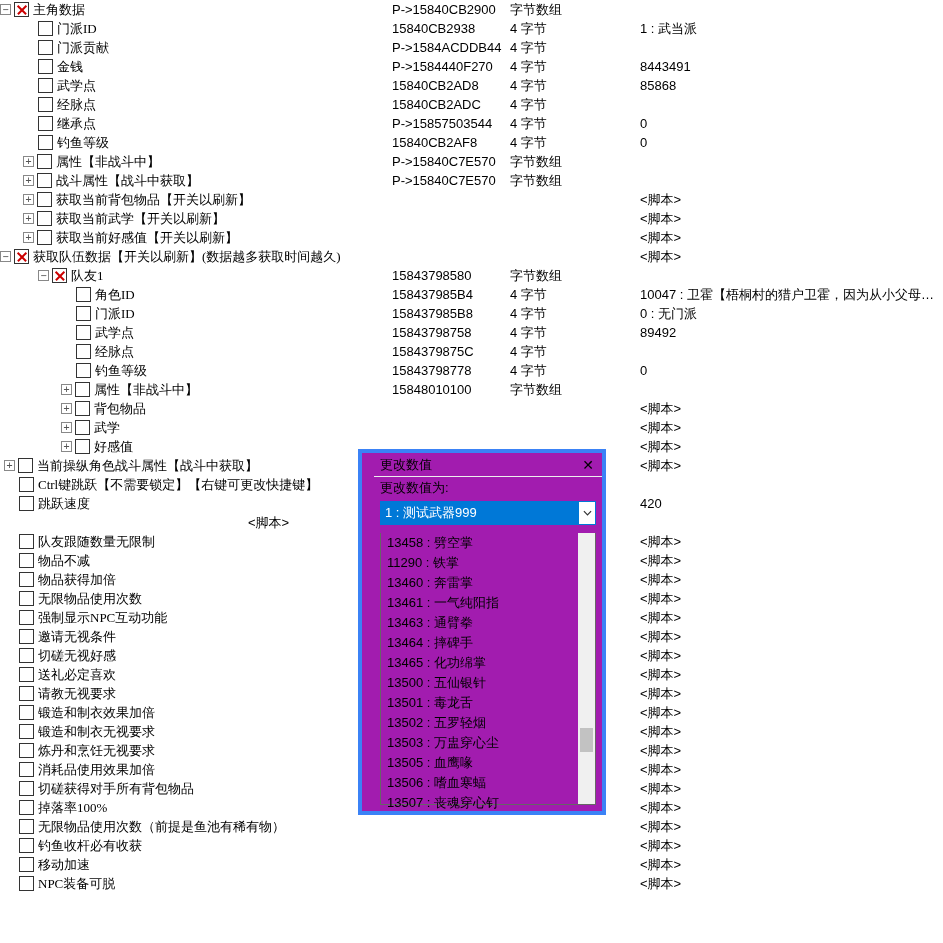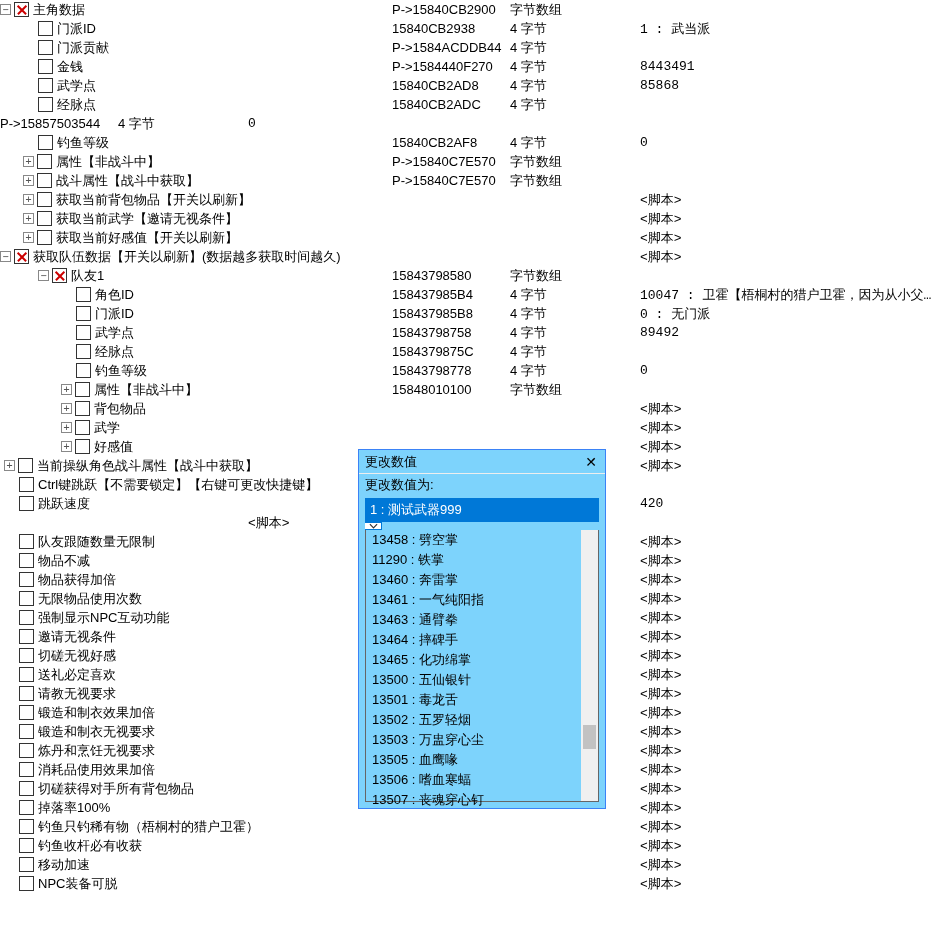--- a/index.html
+++ b/index.html
@@ -15,21 +15,21 @@
   }
   .row {
     display: flex;
     align-items: center;
     height: 19px;
     white-space: nowrap;
   }
   .c-name { flex: 0 0 392px; display: flex; align-items: center; }
   .c-addr { flex: 0 0 118px; }
   .c-type { flex: 0 0 130px; }
-  .c-val  { flex: 1 1 auto; overflow: hidden; text-overflow: ellipsis; font-family: Liberation Mono, monospace; }
+  .c-val  { flex: 1 1 auto; overflow: hidden; text-overflow: ellipsis; }
   .exp {
     width: 11px; height: 11px;
     border: 1px solid #888;
     display: inline-flex; align-items: center; justify-content: center;
     font-size: 10px; line-height: 1;
     margin-right: 3px;
     background: #fff;
     cursor: pointer;
     font-family: monospace;
     flex: 0 0 auto;
@@ -47,40 +47,41 @@
   .chk.red::before, .chk.red::after {
     content: "";
     position: absolute;
     left: 1px; top: 6px;
     width: 12px; height: 1.6px;
     background: #c00;
   }
   .chk.red::before { transform: rotate(45deg); }
   .chk.red::after  { transform: rotate(-45deg); }
   .indent { display: inline-block; flex: 0 0 auto; }
-  .label { flex: 0 0 auto; }
+  .label { flex: 0 0 auto; font-family: Liberation Serif, serif; }
 
   
   .dlg {
     position: absolute;
     left: 358px; top: 449px;
     width: 248px;
-    border: 1px solid #3b82f6;
-    background: #7dd3fc;
+    border: 4px solid #3b82f6;
+    background: #a21caf;
     font-size: 13px;
     z-index: 10;
+    padding-left: 12px;
   }
   .dlg-title {
     display: flex; justify-content: space-between; align-items: center;
     padding: 3px 4px 2px 6px;
     border-bottom: 1px solid #eee;
   }
   .dlg-close { cursor: pointer; font-size: 14px; padding: 0 4px; }
   .dlg-lbl { padding: 2px 6px 4px 6px; }
-  .dlg-sel-wrap { display:flex; margin: 0 6px 0 6px; flex-direction: column; }
+  .dlg-sel-wrap { display:flex; margin: 0 6px 8px 6px; }
   .dlg-sel {
     flex:1 1 auto;
     border: 1px solid #0078d7;
     background: #0078d7;
     color: #fff;
     padding: 2px 4px;
   }
   .dlg-sel-btn {
     width: 17px;
     border: 1px solid #0078d7;
@@ -167,20 +168,25 @@
     <div class="row">
       <div class="c-name">
         <span class="indent" style="width: 38px;"></span>
         <span class="chk"></span>
         <span class="label">经脉点</span>
       </div>
       <div class="c-addr">15840CB2ADC</div>
       <div class="c-type">4 字节</div>
     </div>
     <div class="row">
+      <div class="c-name">
+        <span class="indent" style="width: 38px;"></span>
+        <span class="chk"></span>
+        <span class="label">继承点</span>
+      </div>
       <div class="c-addr">P-&gt;15857503544</div>
       <div class="c-type">4 字节</div>
       <div class="c-val">0</div>
     </div>
     <div class="row">
       <div class="c-name">
         <span class="indent" style="width: 38px;"></span>
         <span class="chk"></span>
         <span class="label">钓鱼等级</span>
       </div>
@@ -219,21 +225,21 @@
       </div>
       <div class="c-addr"></div>
       <div class="c-type"></div>
       <div class="c-val">&lt;脚本&gt;</div>
     </div>
     <div class="row">
       <div class="c-name">
         <span class="indent" style="width: 23px;"></span>
         <span class="exp">+</span>
         <span class="chk"></span>
-        <span class="label">获取当前武学【邀请无视条件】</span>
+        <span class="label">获取当前武学【开关以刷新】</span>
       </div>
       <div class="c-addr"></div>
       <div class="c-type"></div>
       <div class="c-val">&lt;脚本&gt;</div>
     </div>
     <div class="row">
       <div class="c-name">
         <span class="indent" style="width: 23px;"></span>
         <span class="exp">+</span>
         <span class="chk"></span>
@@ -541,21 +547,21 @@
         <span class="label">掉落率100%</span>
       </div>
       <div class="c-addr"></div>
       <div class="c-type"></div>
       <div class="c-val">&lt;脚本&gt;</div>
     </div>
     <div class="row">
       <div class="c-name">
         <span class="indent" style="width: 19px;"></span>
         <span class="chk"></span>
-        <span class="label">钓鱼只钓稀有物（梧桐村的猎户卫霍）</span>
+        <span class="label">无限物品使用次数（前提是鱼池有稀有物）</span>
       </div>
       <div class="c-addr"></div>
       <div class="c-type"></div>
       <div class="c-val">&lt;脚本&gt;</div>
     </div>
     <div class="row">
       <div class="c-name">
         <span class="indent" style="width: 19px;"></span>
         <span class="chk"></span>
         <span class="label">钓鱼收杆必有收获</span>

